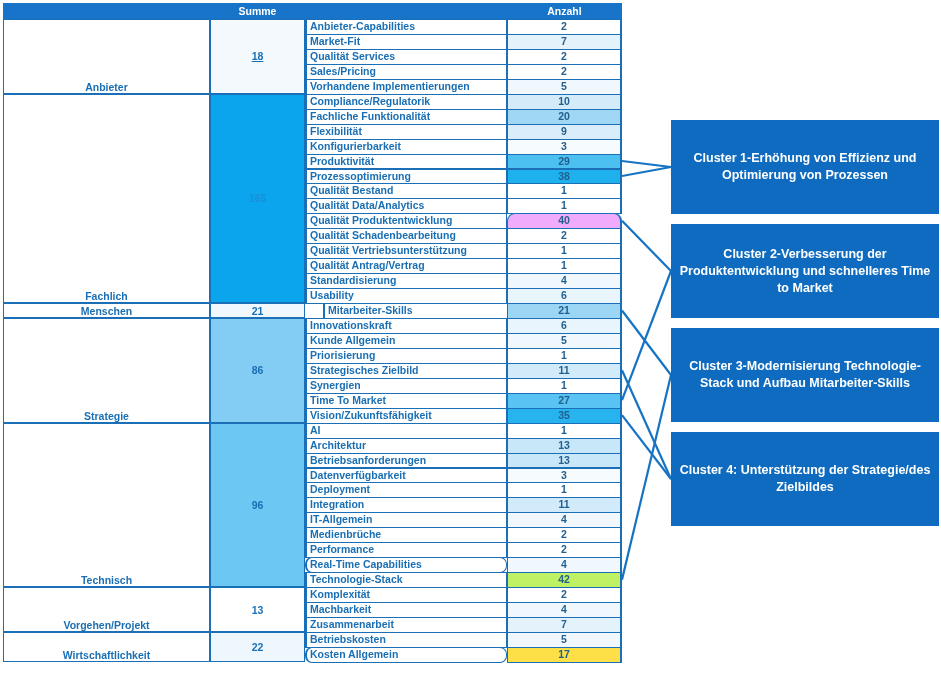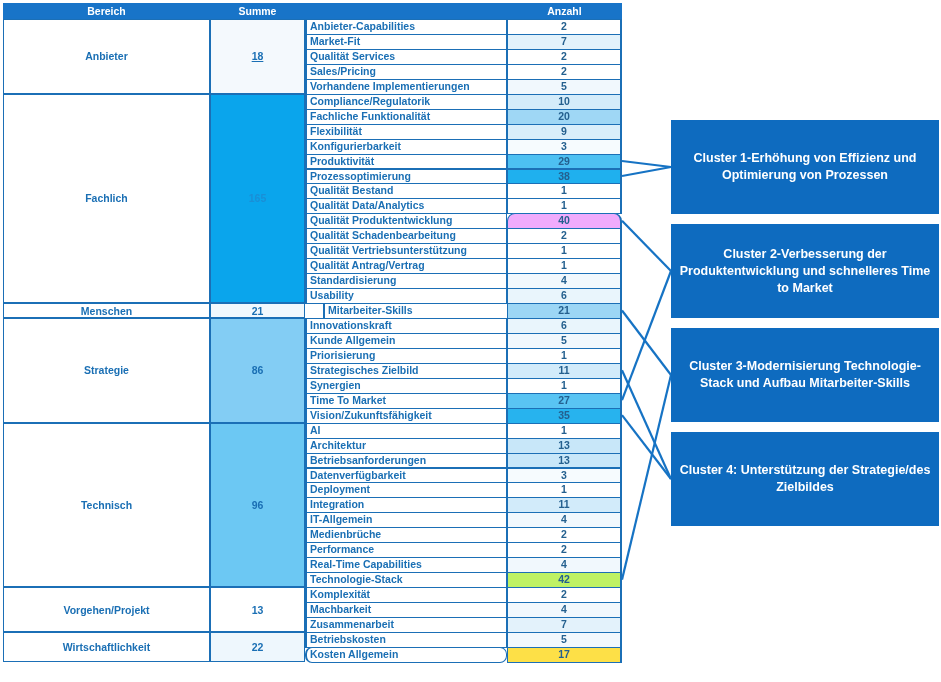--- a/index.html
+++ b/index.html
@@ -4,36 +4,35 @@
 <style>
   html, body { margin:0; padding:0; background:#ffffff; }
   body { width:941px; height:682px; position:relative; overflow:hidden;
          font-family:"Liberation Sans", sans-serif; }
   #stage { position:absolute; left:0; top:0; width:941px; height:682px; }
   .tbl { position:absolute; left:3px; top:3px; width:619px; }
   .hdr { position:absolute; left:0; top:0; width:619px; height:16px; background:#1874c8; color:#fff;
          font-weight:bold; font-size:10.5px; }
   .hdr div { position:absolute; top:0; height:16px; line-height:16px; }
   .cell { position:absolute; box-sizing:border-box; font-size:10.5px; font-weight:bold; color:#1a6fb4; }
-  .grp { border:1.5px solid #1b6fb6; display:flex; align-items:center; justify-content:center; background:#fff; }
+  .grp { border:1.5px solid #1b6fb6; display:flex; align-items:flex-end; justify-content:center; background:#fff; }
   .sum { border:1.5px solid #1b6fb6; display:flex; align-items:center; justify-content:center; }
   .drv { border:1px solid #1b6fb6; border-left:2px solid #1b6fb6; padding-left:3px; line-height:13px; white-space:nowrap; overflow:hidden; background:#fff; }
   .cnt { border:1px solid #1b6fb6; border-right:2px solid #1b6fb6; text-align:center; line-height:13px; color:#24608f; }
   .cluster { position:absolute; left:671px; width:268px; background:#0e6bbf; color:#fff;
              font-weight:bold; font-size:12.5px; line-height:17px; text-align:center;
              display:flex; align-items:center; justify-content:center; box-sizing:border-box; padding:0 8px; }
   svg.lines { position:absolute; left:0; top:0; }
 </style>
 </head>
 <body>
 
 <div id="stage">
   <div class="tbl" id="tbl">
     <div class="hdr">
-      <div style="left:0;width:207px;text-align:center;">Bereich</div>
       <div style="left:207px;width:95px;text-align:center;">Summe</div>
       <div style="left:504px;width:115px;text-align:center;">Anzahl</div>
     </div>
   <div class="cell grp" style="left: 0px; top: 16px; width: 207px; height: 74.75px;">
         <span>Anbieter</span>
       </div>
       <div class="cell sum" style="left: 207px; top: 16px; width: 95px; height: 74.75px; background: rgb(244, 249, 253); text-decoration: underline;">
         <span>18</span>
       </div>
       <div class="cell drv" style="left: 302px; top: 16px; width: 202px; height: 15.95px;">Anbieter-Capabilities</div>
@@ -125,21 +124,21 @@
       <div class="cell drv" style="left: 302px; top: 479.45px; width: 202px; height: 15.95px;">Deployment</div>
       <div class="cell cnt" style="left: 504px; top: 479.45px; width: 115px; height: 15.95px; background: rgb(255, 255, 255);">1</div>
       <div class="cell drv" style="left: 302px; top: 494.4px; width: 202px; height: 15.95px;">Integration</div>
       <div class="cell cnt" style="left: 504px; top: 494.4px; width: 115px; height: 15.95px; background: rgb(210, 235, 250);">11</div>
       <div class="cell drv" style="left: 302px; top: 509.35px; width: 202px; height: 15.95px;">IT-Allgemein</div>
       <div class="cell cnt" style="left: 504px; top: 509.35px; width: 115px; height: 15.95px; background: rgb(241, 248, 253);">4</div>
       <div class="cell drv" style="left: 302px; top: 524.3px; width: 202px; height: 15.95px;">Medienbrüche</div>
       <div class="cell cnt" style="left: 504px; top: 524.3px; width: 115px; height: 15.95px; background: rgb(255, 255, 255);">2</div>
       <div class="cell drv" style="left: 302px; top: 539.25px; width: 202px; height: 15.95px;">Performance</div>
       <div class="cell cnt" style="left: 504px; top: 539.25px; width: 115px; height: 15.95px; background: rgb(255, 255, 255);">2</div>
-      <div class="cell drv" style="left: 302px; top: 554.2px; width: 202px; height: 15.95px;">Real-Time Capabilities</div>
+      <div class="cell drv" style="left: 302px; top: 554.2px; width: 202px; height: 15.95px; border-radius: 7px;">Real-Time Capabilities</div>
       <div class="cell cnt" style="left: 504px; top: 554.2px; width: 115px; height: 15.95px; background: rgb(241, 248, 253);">4</div>
       <div class="cell drv" style="left: 302px; top: 569.15px; width: 202px; height: 15.95px;">Technologie-Stack</div>
       <div class="cell cnt" style="left: 504px; top: 569.15px; width: 115px; height: 15.95px; background: #bef264;">42</div>
       <div class="cell grp" style="left: 0px; top: 584.1px; width: 207px; height: 44.85px;">
         <span>Vorgehen/Projekt</span>
       </div>
       <div class="cell sum" style="left: 207px; top: 584.1px; width: 95px; height: 44.85px; background: rgb(255, 255, 255);">
         <span>13</span>
       </div>
       <div class="cell drv" style="left: 302px; top: 584.1px; width: 202px; height: 15.95px;">Komplexität</div>

